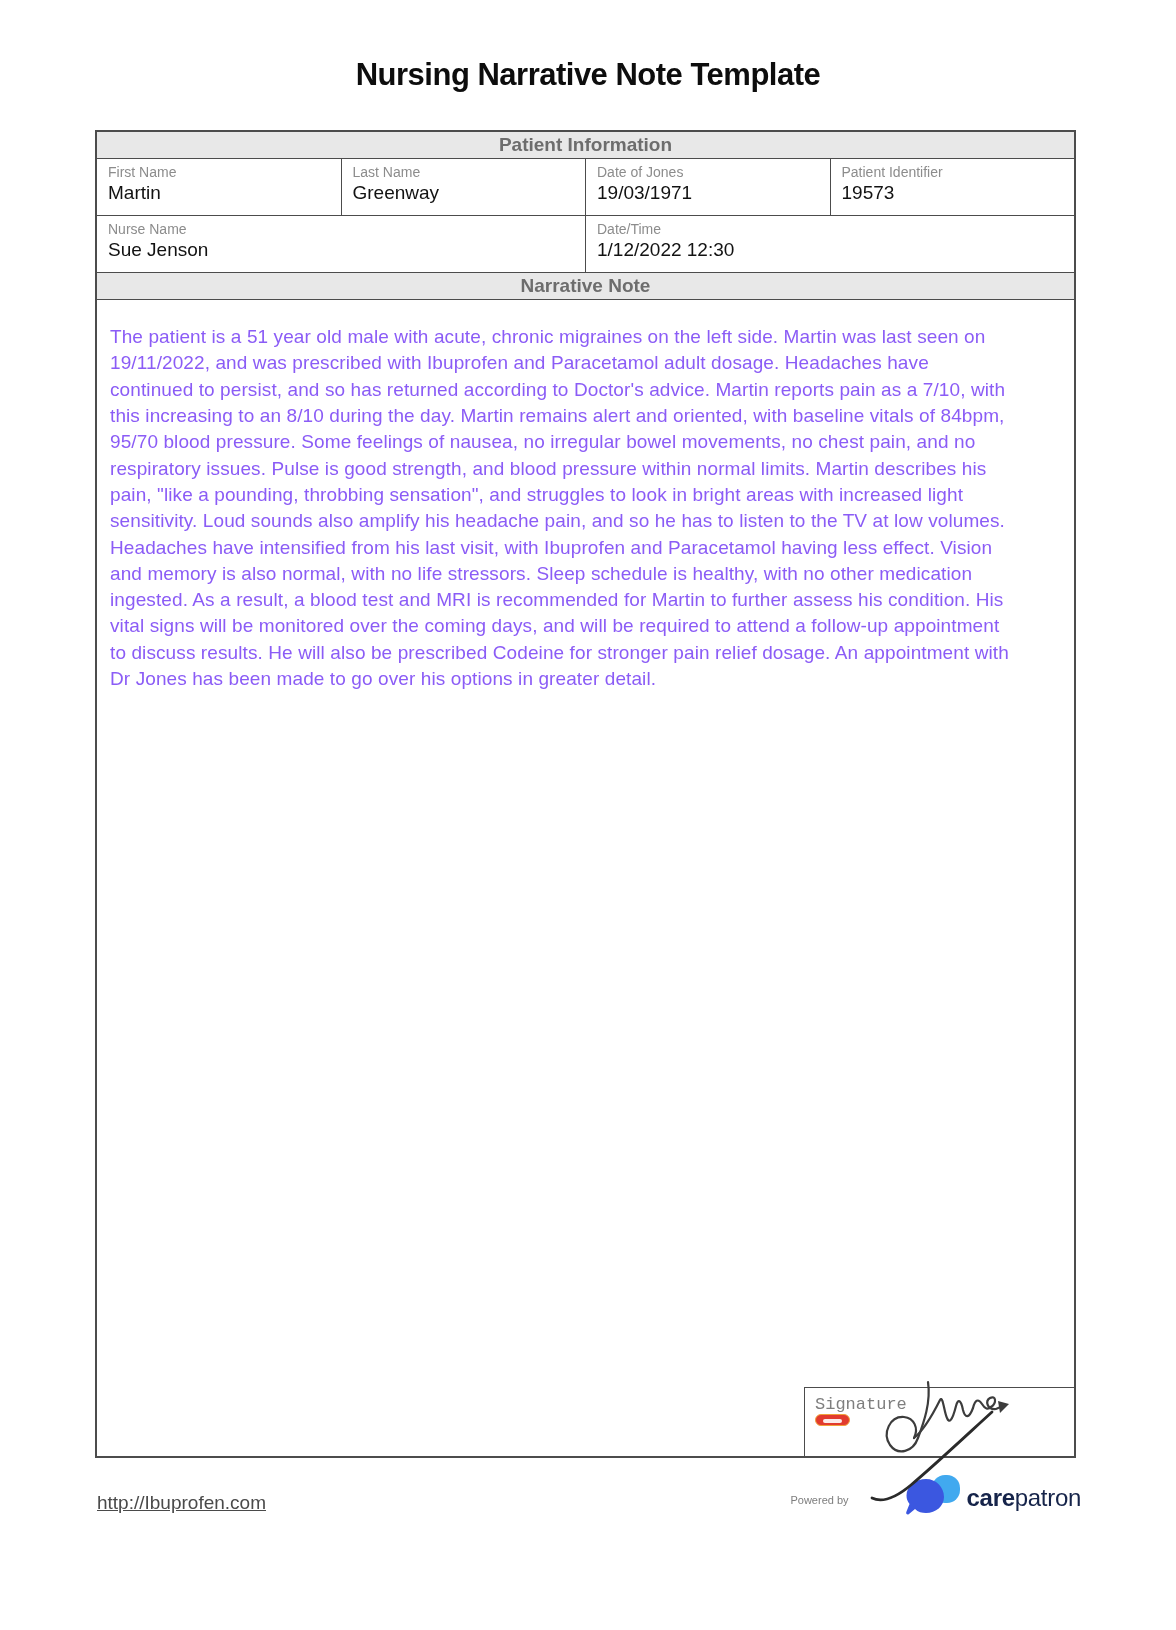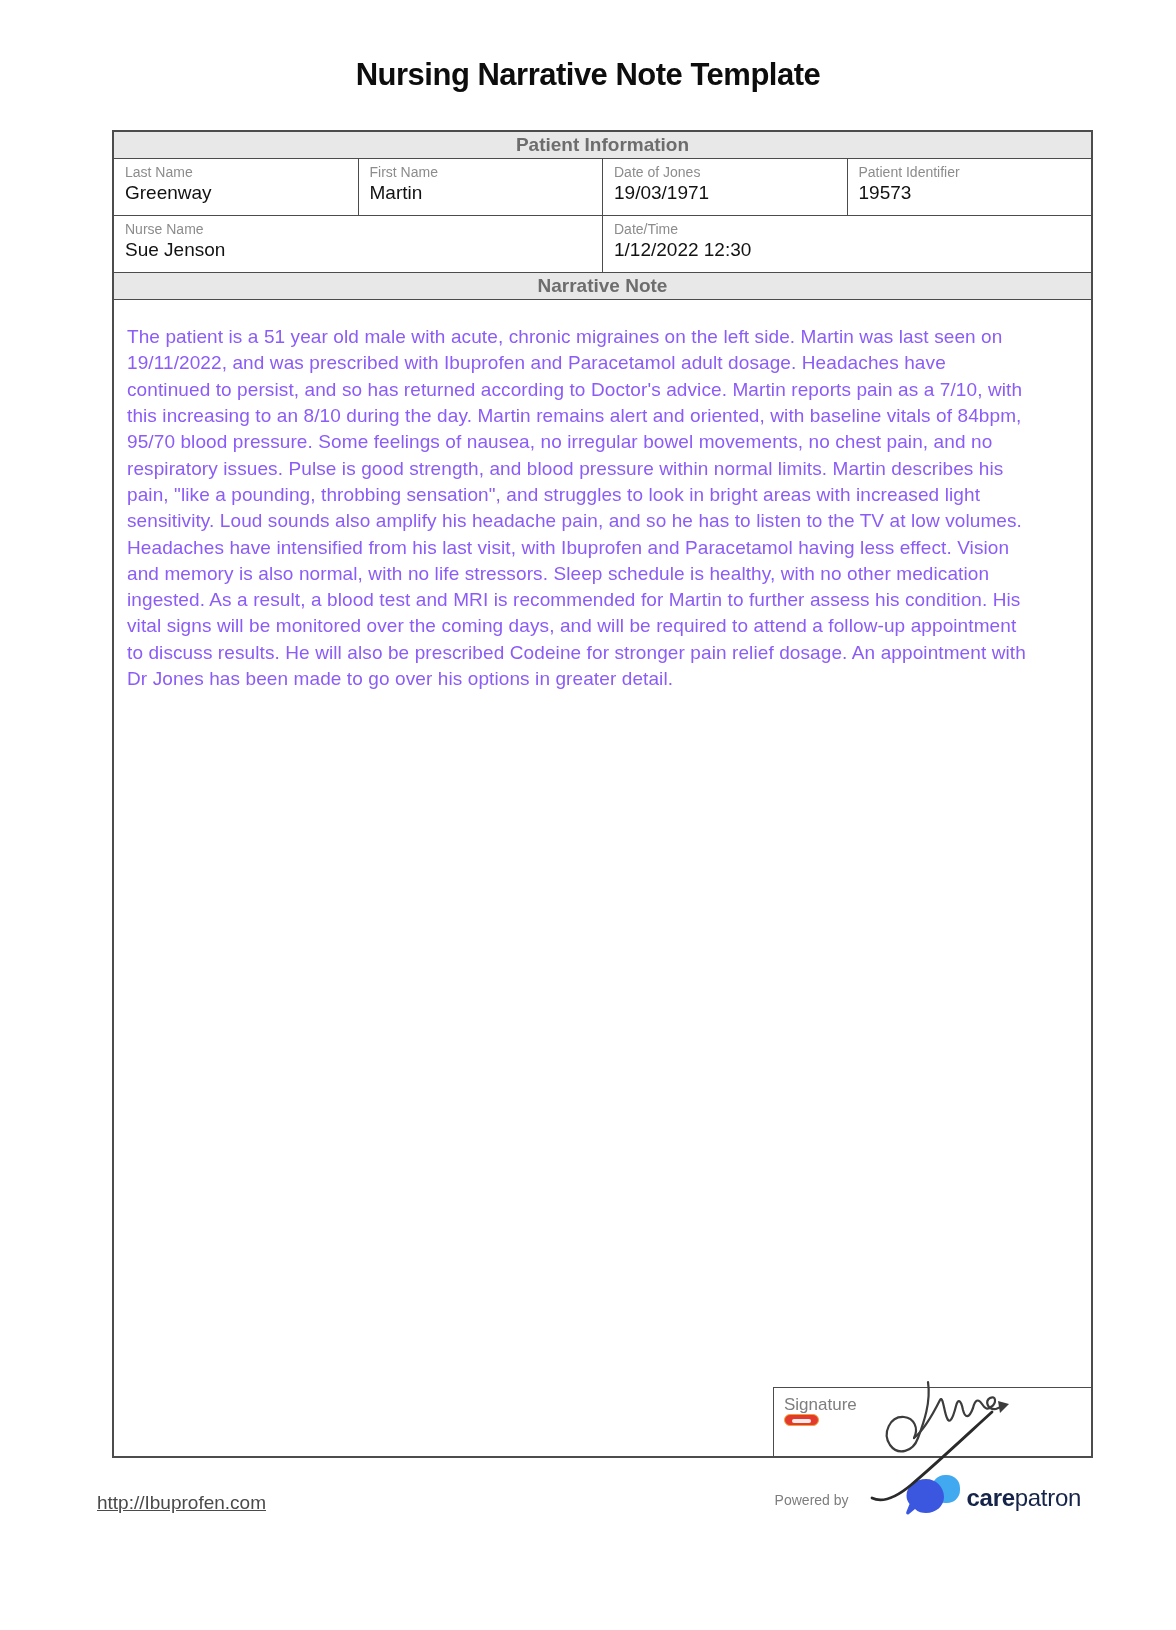--- a/index.html
+++ b/index.html
@@ -8,85 +8,86 @@
     position:relative; width:1176px; height:1630px; background:#ffffff;
     font-family:"Liberation Sans", sans-serif; margin:0 auto; overflow:hidden;padding-left:46px;
   }
   .doc-title {
     position:absolute; top:57px; left:0; width:100%;
     text-align:center; font-size:31px; font-weight:bold; color:#0d0d0d;
     letter-spacing:-0.5px;
   }
   .doc {
     position:absolute; left:95px; top:130px; width:981px; height:1328px;
-    border:2px solid #4c4c4c; display:flex; flex-direction:column;margin-left:17px;
+    border:2px solid #4c4c4c; display:flex; flex-direction:column;
   }
   .section-header {
     height:27px; background:#e8e8e8; border-bottom:1.5px solid #4c4c4c;
     color:#6d6d6d; font-weight:bold; font-size:19px; text-align:center;
     line-height:26px; flex:0 0 auto;
   }
   .row { display:flex; border-bottom:1.5px solid #4c4c4c; height:57px; flex:0 0 auto; }
   .cell { flex:1; border-right:1.5px solid #4c4c4c; padding:5px 10px 0 11px; overflow:hidden; }
   .cell:last-child { border-right:none; }
   .cell .label { display:block; font-size:14px; color:#8c8c8c; }
   .cell .value { display:block; font-size:19px; color:#121212; margin-top:2px; }
   .content { flex:1 1 auto; position:relative; }
   .content p {
     padding:24px 57px 0 13px; font-size:19px; line-height:1.385;
     color:#8b5cf6; letter-spacing:0.1px;
   }
   .signature-box {
-    position:absolute; right:-1px; bottom:-1px; width:319px; height:70px;
+    position:absolute; right:-1px; bottom:-1px; width:271px; height:70px;
     border-top:1.5px solid #4c4c4c; border-left:1.5px solid #4c4c4c;
     background:transparent;
+    font-family:Liberation Mono, monospace;
   }
   .sig-label { display:block; padding:7px 0 0 10px; font-size:17px; color:#7e7e7e; }
   .sig-badge {
     position:absolute; left:10px; top:26px; width:35px; height:12px;
     background:#e23b2e; border:1px solid #f0a13c; border-radius:6px;
   }
   .sig-badge::after {
     content:""; position:absolute; left:7px; top:3.5px; width:19px; height:4px;
     background:rgba(255,255,255,0.9); border-radius:2px;
   }
   .sig-svg { position:absolute; left:840px; top:1340px; width:200px; height:180px;
     overflow:visible; z-index:5; pointer-events:none; }
   .footer-link {
     position:absolute; left:97px; top:1492px; font-size:19px; color:#4a4a4a;
     text-decoration:underline; cursor:pointer;
   }
   .powered {
     position:absolute; top:1472px; right:95px; height:44px;
     display:flex; align-items:center;
   }
-  .powered-label { font-size:14px; color:#7d7d7d; margin-right:56px; position:relative; top:6px; }
+  .powered-label { font-size:11px; color:#7d7d7d; margin-right:56px; position:relative; top:6px; }
   .logo-mark { width:56px; height:42px; margin-right:6px; }
   .brand { font-size:24px; color:#16244a; letter-spacing:-0.3px; position:relative; top:4px; }
   .brand b { font-weight:bold; }
 </style>
 </head>
 <body>
 
 <div class="page">
 
   <h1 class="doc-title">Nursing Narrative Note Template</h1>
 
   <div class="doc">
 
     <div class="section-header">Patient Information</div>
 
     <div class="row">
       <div class="cell">
+        <span class="label">First Name</span>
+        <span class="value">Martin</span>
+      </div>
+      <div class="cell">
         <span class="label">Last Name</span>
         <span class="value">Greenway</span>
-      </div>
-      <div class="cell">
-        <span class="label">First Name</span>
-        <span class="value">Martin</span>
       </div>
       <div class="cell">
         <span class="label">Date of Jones</span>
         <span class="value">19/03/1971</span>
       </div>
       <div class="cell">
         <span class="label">Patient Identifier</span>
         <span class="value">19573</span>
       </div>
     </div>

